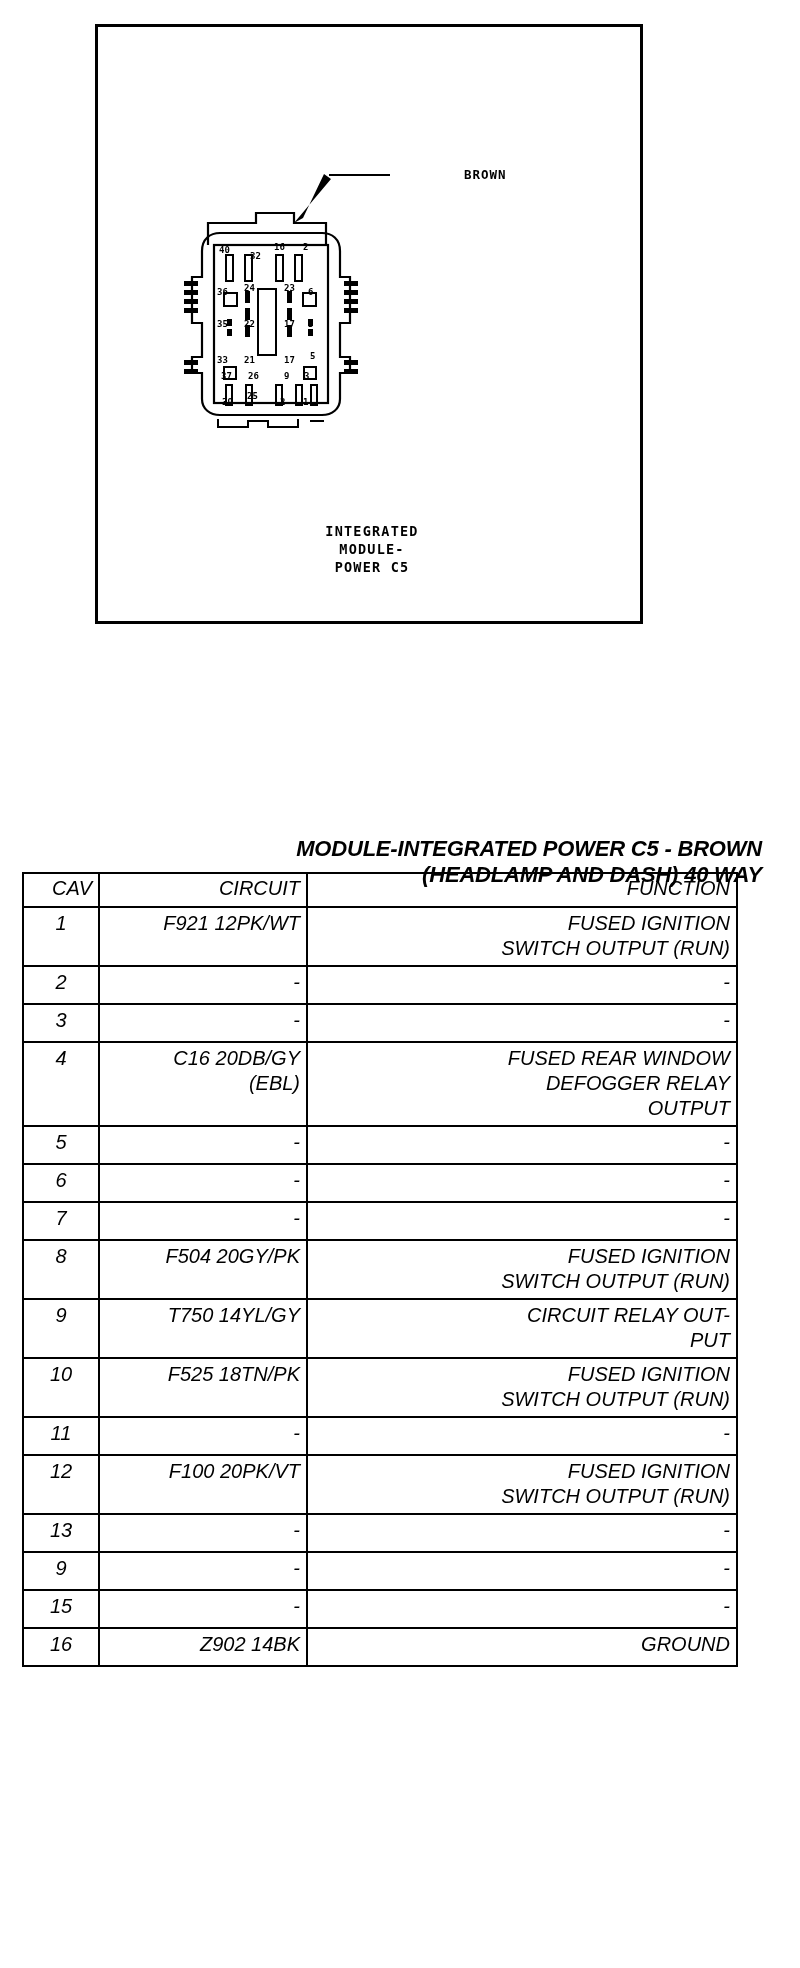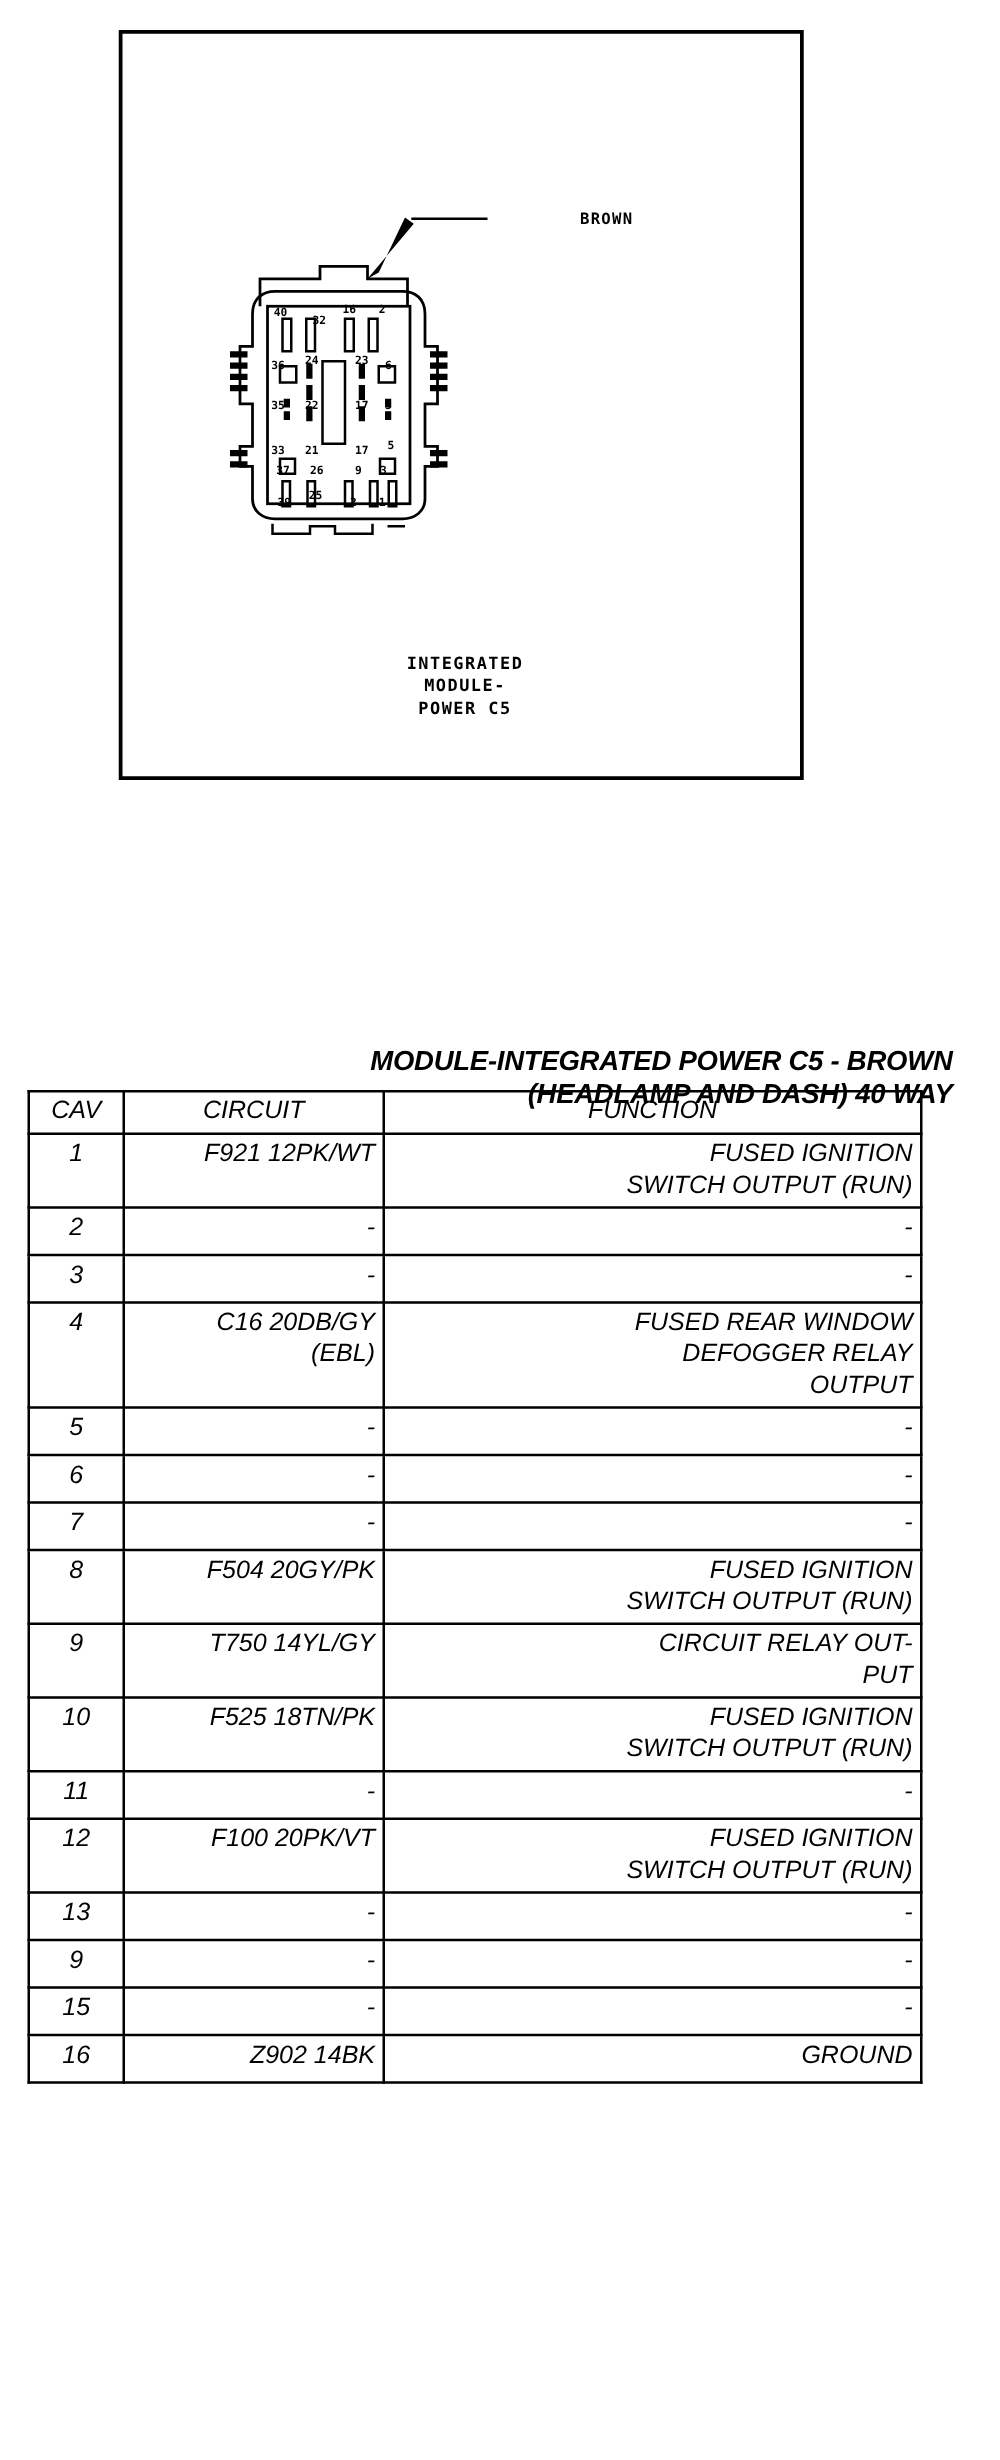--- a/index.html
+++ b/index.html
@@ -71,21 +71,21 @@
     font-style: italic;
     font-size: 20px;
     line-height: 25px;
   }
   #pinout-table th, #pinout-table td {
     border: 2px solid #000;
     padding: 3px 6px 4px 6px;
     vertical-align: top;
   }
   #pinout-table thead th {
-    text-align: center;
+    text-align: right;
     font-weight: normal;
     font-style: italic;
     height: 34px;
     padding-top: 2px;
   }
   #pinout-table col.c-cav { width: 76px; }
   #pinout-table col.c-cir { width: 208px; }
   #pinout-table col.c-fun { width: 430px; }
   #pinout-table td.cav {
     text-align: center;

